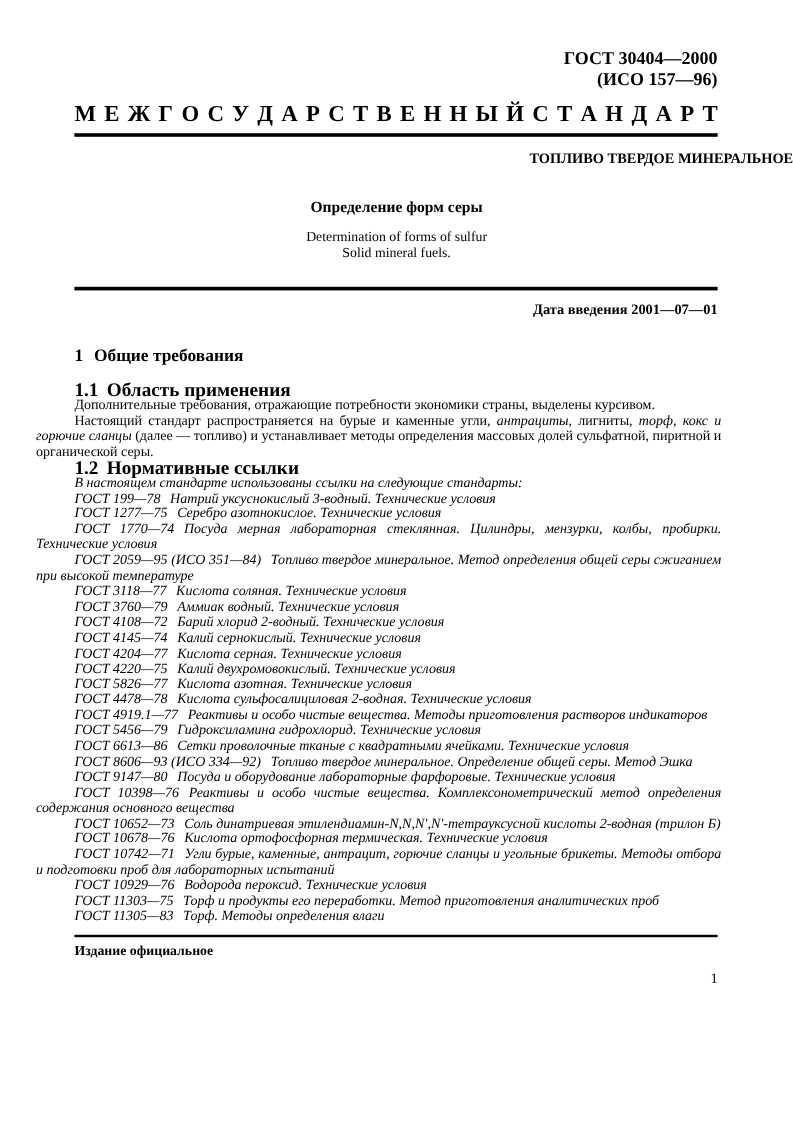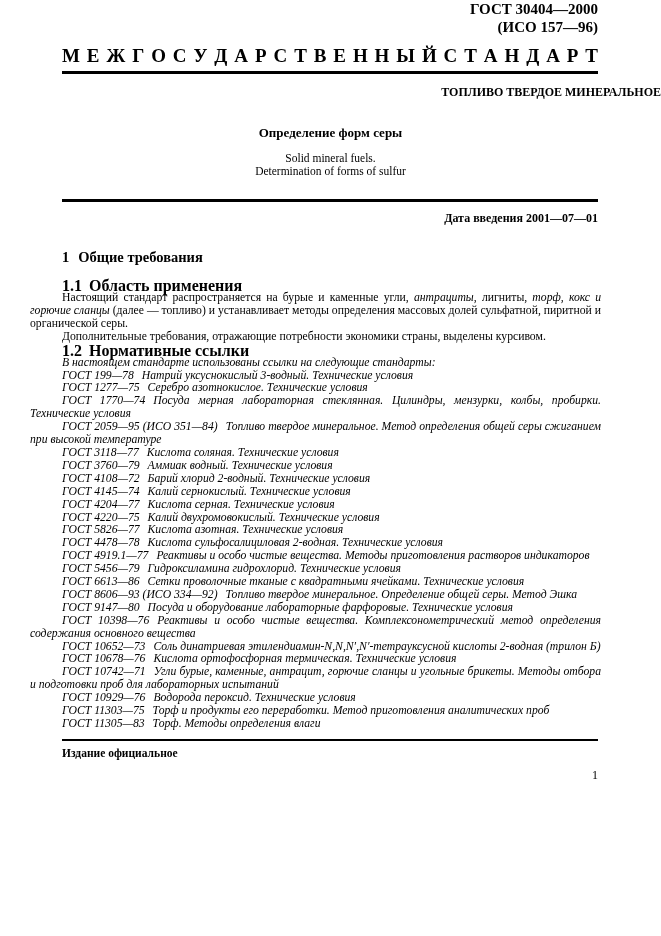--- a/index.html
+++ b/index.html
@@ -3,21 +3,21 @@
 <meta charset="utf-8">
 <style>
   * { margin:0; padding:0; box-sizing:border-box; }
   html,body { background:#ffffff; }
   body {
     width:661px; height:936px;
     color:#000;
     font-family:"Liberation Serif", serif;
     overflow:hidden;
   }
-  .page { width:661px; height:790px; position:relative; }
+  .page { width:661px; height:790px; padding-top:40px; position:relative; }
 
   
   .band { margin-left:62px; margin-right:63px; }
 
   .doc-codes { text-align:right; font-weight:bold; font-size:15px; line-height:18px; }
 
   .standard-type {
     margin-top:12px;
     font-weight:bold; font-size:19px; line-height:16px;
     text-align:justify; text-align-last:justify;
@@ -66,40 +66,40 @@
       <div>ГОСТ 30404—2000</div>
       <div>(ИСО 157—96)</div>
     </div>
     <div class="standard-type">М Е Ж Г О С У Д А Р С Т В Е Н Н Ы Й С Т А Н Д А Р Т</div>
     <div class="rule rule-header"></div>
   </div>
 
   <div class="title-ru-main">ТОПЛИВО ТВЕРДОЕ МИНЕРАЛЬНОЕ</div>
   <div class="title-ru-sub">Определение форм серы</div>
   <div class="title-en">
+    <div>Determination of forms of sulfur</div>
     <div>Solid mineral fuels.</div>
-    <div>Determination of forms of sulfur</div>
   </div>
 
   <div class="band">
     <div class="rule rule-mid"></div>
     <div class="intro-date">Дата введения 2001—07—01</div>
   </div>
 
   <div class="body-text">
 
     <div class="sec-h">
       <span class="h-num">1</span><span>Общие требования</span>
     </div>
 
     <div class="sub-h">
       <span class="h-num">1.1</span><span>Область применения</span>
     </div>
+    <p class="para">Дополнительные требования, отражающие потребности экономики страны, выделены курсивом.</p>
     <p class="para"><span>Настоящий стандарт распространяется на бурые и каменные угли, </span><span style="font-style: italic;">антрациты</span><span>, лигниты, </span><span style="font-style: italic;">торф, кокс и горючие сланцы</span><span> (далее — топливо) и устанавливает методы определения массовых долей сульфатной, пиритной и органической серы.</span></p>
-    <p class="para">Дополнительные требования, отражающие потребности экономики страны, выделены курсивом.</p>
 
     <div class="sub-h">
       <span class="h-num">1.2</span><span>Нормативные ссылки</span>
     </div>
     <p class="para italic">В настоящем стандарте использованы ссылки на следующие стандарты:</p>
 
     <div>
         <p class="para ref"><span class="ref-code">ГОСТ 199—78</span><span>Натрий уксуснокислый 3-водный. Технические условия</span></p>
         <p class="para ref"><span class="ref-code">ГОСТ 1277—75</span><span>Серебро азотнокислое. Технические условия</span></p>
         <p class="para ref"><span class="ref-code">ГОСТ 1770—74</span><span>Посуда мерная лабораторная стеклянная. Цилиндры, мензурки, колбы, пробирки. Технические условия</span></p>

